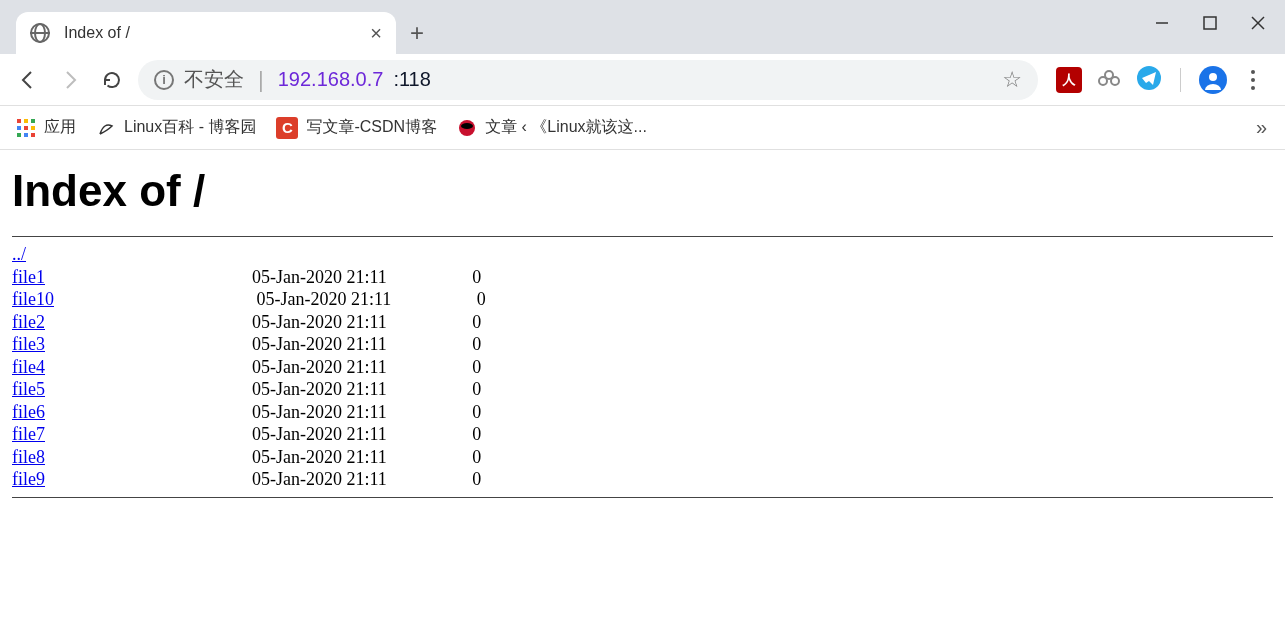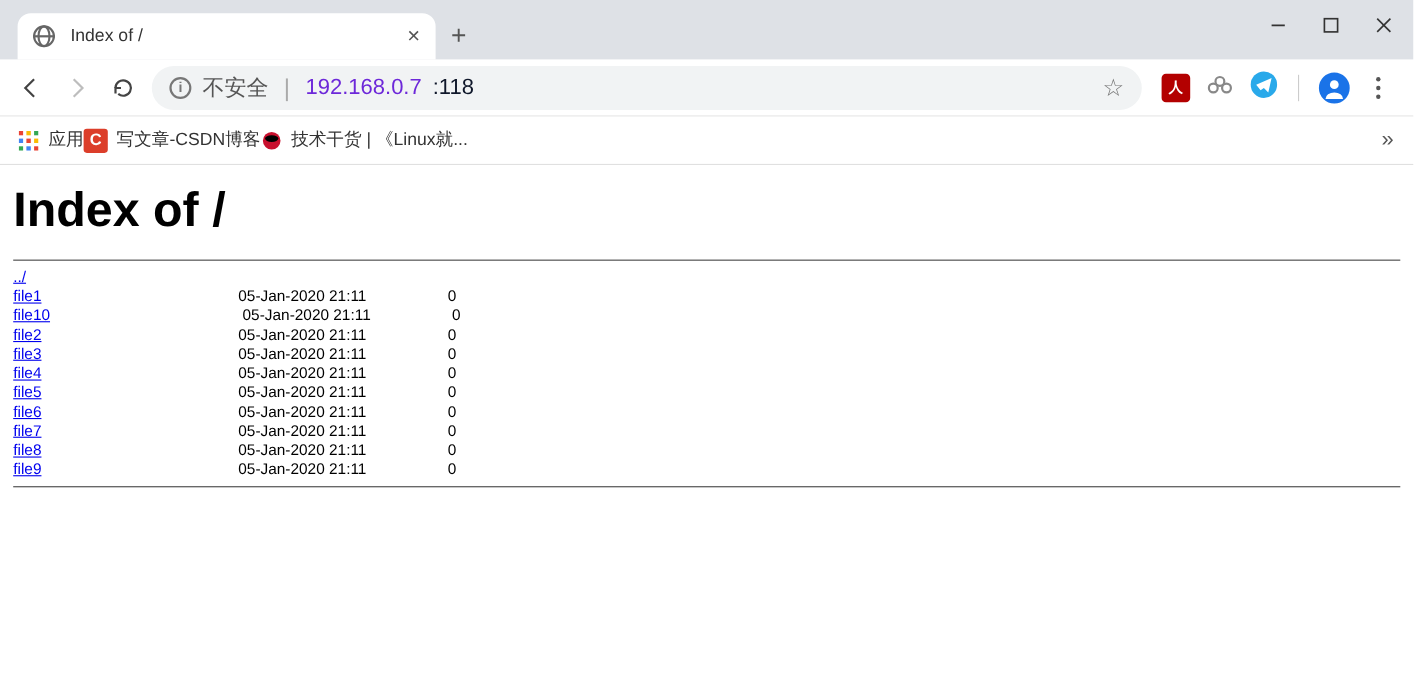--- a/index.html
+++ b/index.html
@@ -81,32 +81,33 @@
     .menu-dots { width:24px; display:flex; flex-direction:column; gap:4px; align-items:center; cursor:pointer;}
     .menu-dots span { width:4px; height:4px; background:#555; border-radius:50%;}
     .vert-sep { width:1px; height:24px; background:#ccc; margin:0 4px;}
     
     .bookbar {
       height: 44px;
       background:#fff;
       display:flex;
       align-items:center;
       padding: 0 16px;
+      gap: 20px;
       border-bottom: 1px solid #e0e0e0;
       font-size: 16px;
       color:#333;
     }
     .bm { display:flex; align-items:center; gap:8px; cursor:pointer; white-space:nowrap;}
     .bm-icon { width:20px; height:20px; display:flex; align-items:center; justify-content:center;}
     .bookbar .overflow { margin-left:auto; font-size:20px; color:#555; cursor:pointer; letter-spacing:2px;}
     
     .content { padding: 16px 12px;}
     .content h1 { font-size: 44px; font-weight:bold; margin-bottom: 20px;}
     .content hr { border:none; border-top:1px solid #444; margin: 6px 0;}
-    .listing { font-family: Liberation Sans, sans-serif; font-size:14px; white-space:pre; line-height:1.25;}
+    .listing { font-family: Liberation Serif, serif; font-size:18px; white-space:pre; line-height:1.25;}
     .listing a { color:#0000ee; text-decoration:underline;}
   </style>
 </head>
 <body>
 
 <div class="tabbar">
   <div class="tab">
     <span class="globe"></span>
     <span>Index of /</span>
     <span class="close">×</span>
@@ -194,31 +195,39 @@
           <rect x="7" y="7" width="4" height="4" fill="#ea4335"></rect>
           <rect x="14" y="7" width="4" height="4" fill="#fbbc05"></rect>
           <rect x="0" y="14" width="4" height="4" fill="#34a853"></rect>
           <rect x="7" y="14" width="4" height="4" fill="#4285f4"></rect>
           <rect x="14" y="14" width="4" height="4" fill="#ea4335"></rect>
         </svg>
       </span>
     <span>应用</span>
   </div>
   <div class="bm">
+    <span class="bm-icon">
+        <svg width="18" height="18">
+          <path d="M3 15 Q7 3 15 7 Q11 11 3 15" fill="none" stroke="#333" stroke-width="1.5"></path>
+        </svg>
+      </span>
+    <span>Linux百科 - 博客园</span>
+  </div>
+  <div class="bm">
     <span class="bm-icon" style="background:#dc3e2a; color:#fff; width:22px; height:22px; border-radius:3px; font-weight:bold; font-size:15px; display:flex; align-items:center; justify-content:center;">C</span>
     <span>写文章-CSDN博客</span>
   </div>
   <div class="bm">
     <span class="bm-icon">
         <svg width="20" height="20">
           <circle cx="10" cy="10" r="8" fill="#c8102e"></circle>
           <ellipse cx="10" cy="8" rx="6" ry="3" fill="#000"></ellipse>
         </svg>
       </span>
-    <span>技术干货 | 《Linux就...</span>
+    <span>文章 ‹ 《Linux就该这...</span>
   </div>
   <span class="overflow">»</span>
 </div>
 
 <div class="content">
   <h1>Index of /</h1>
   <hr>
   <pre class="listing" id="listing"><a href="#">../</a>
 <a href="#">file1</a>                                              05-Jan-2020 21:11                   0
 <a href="#">file10</a>                                             05-Jan-2020 21:11                   0

